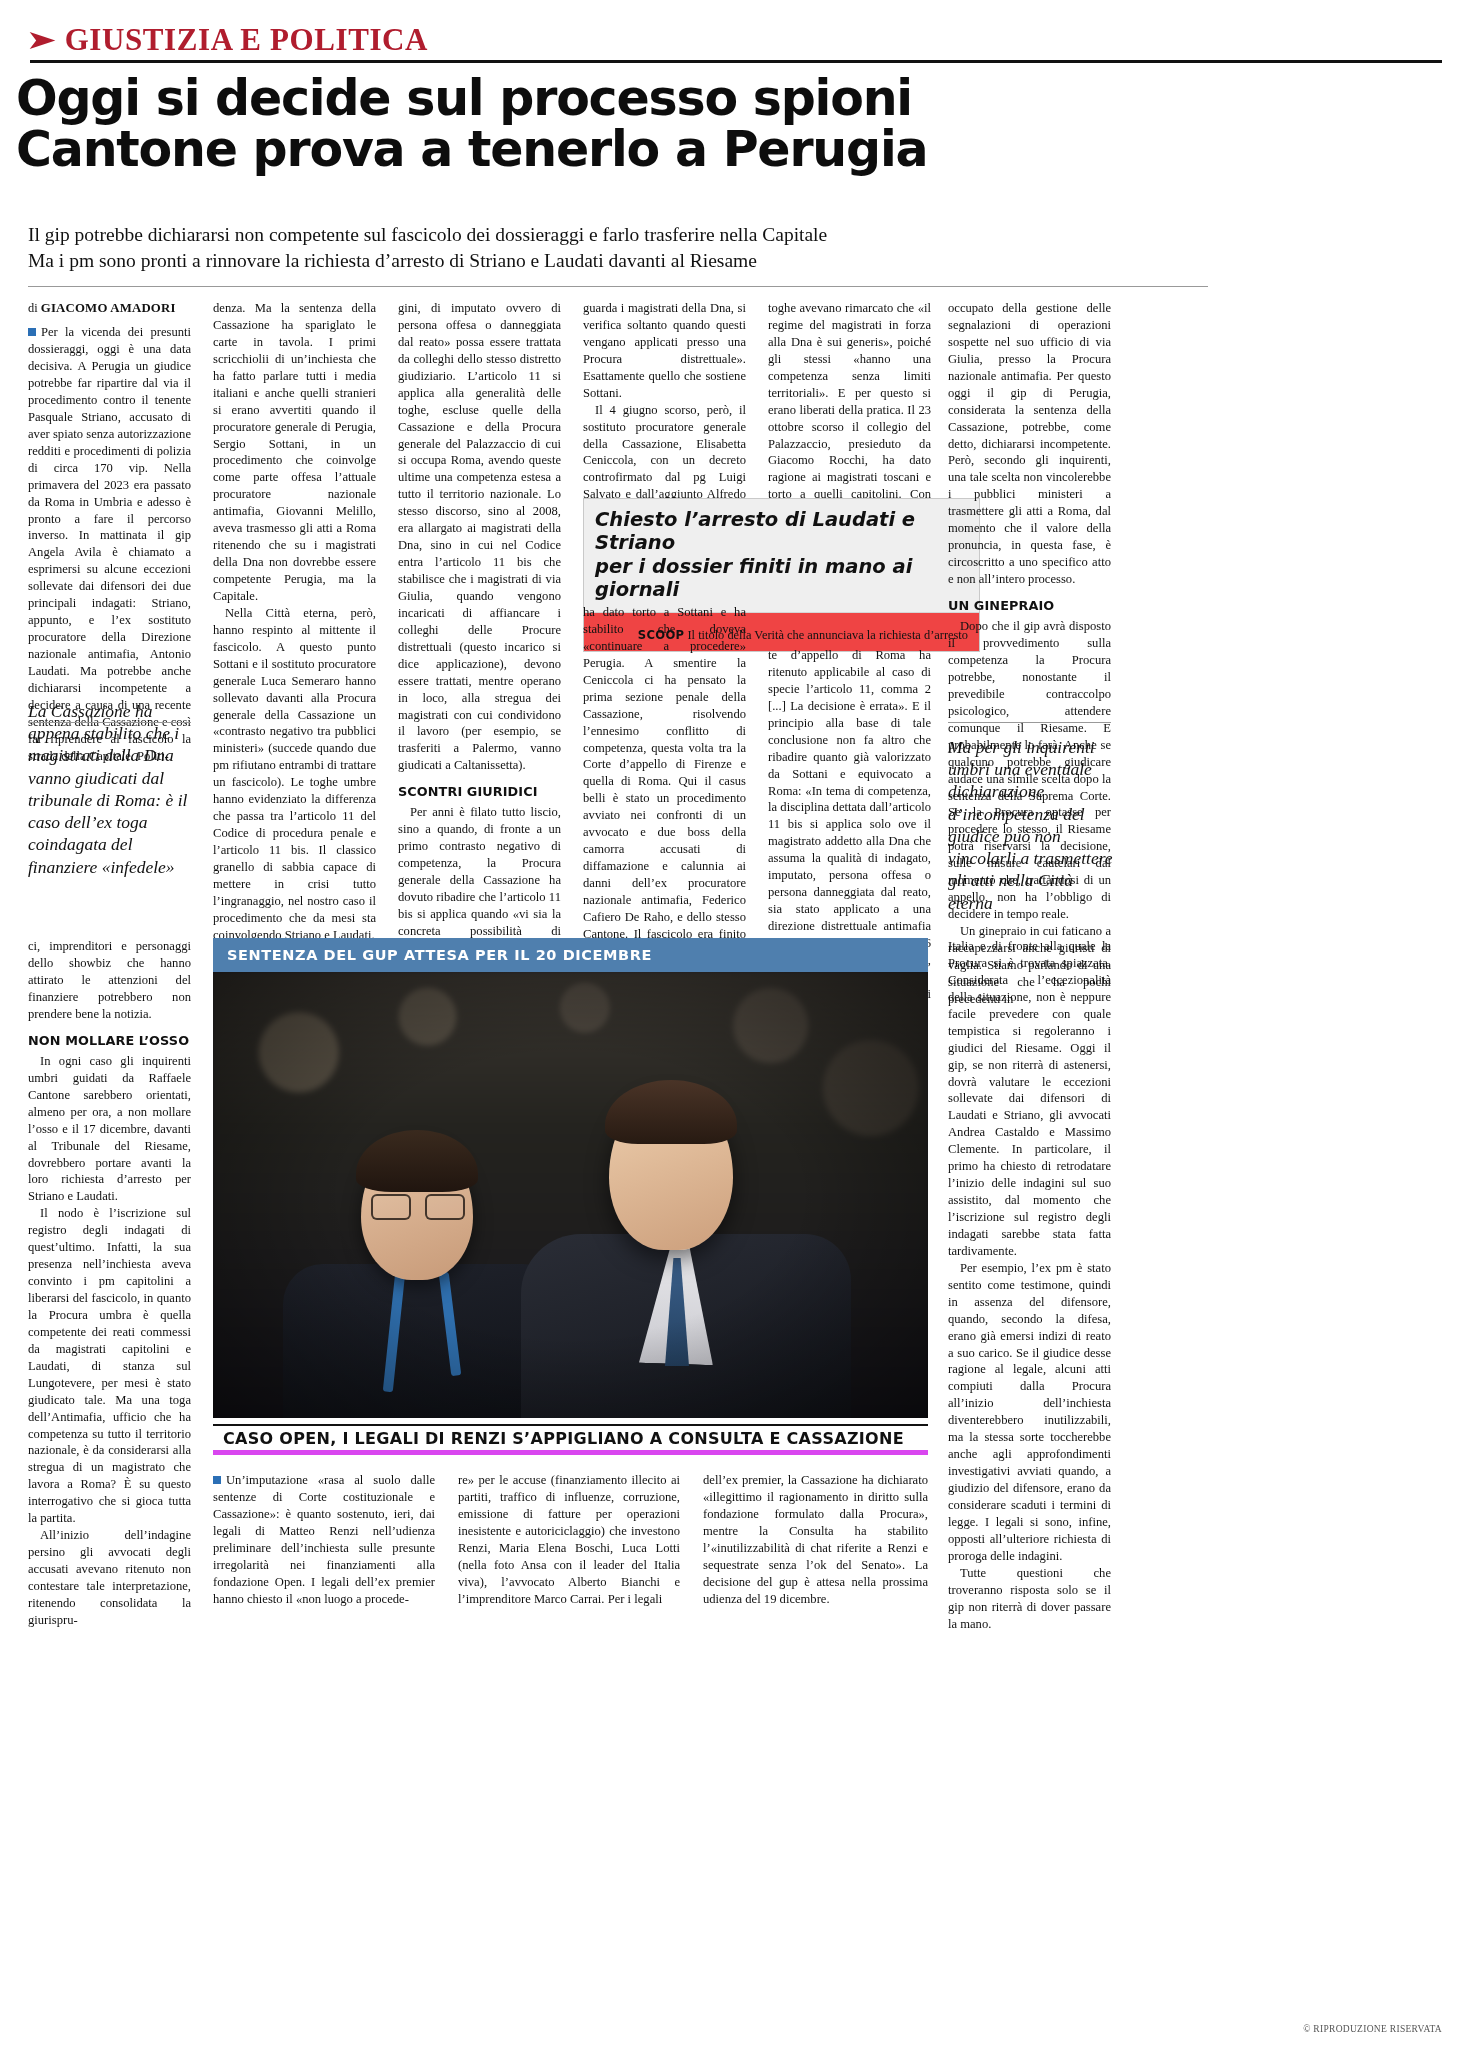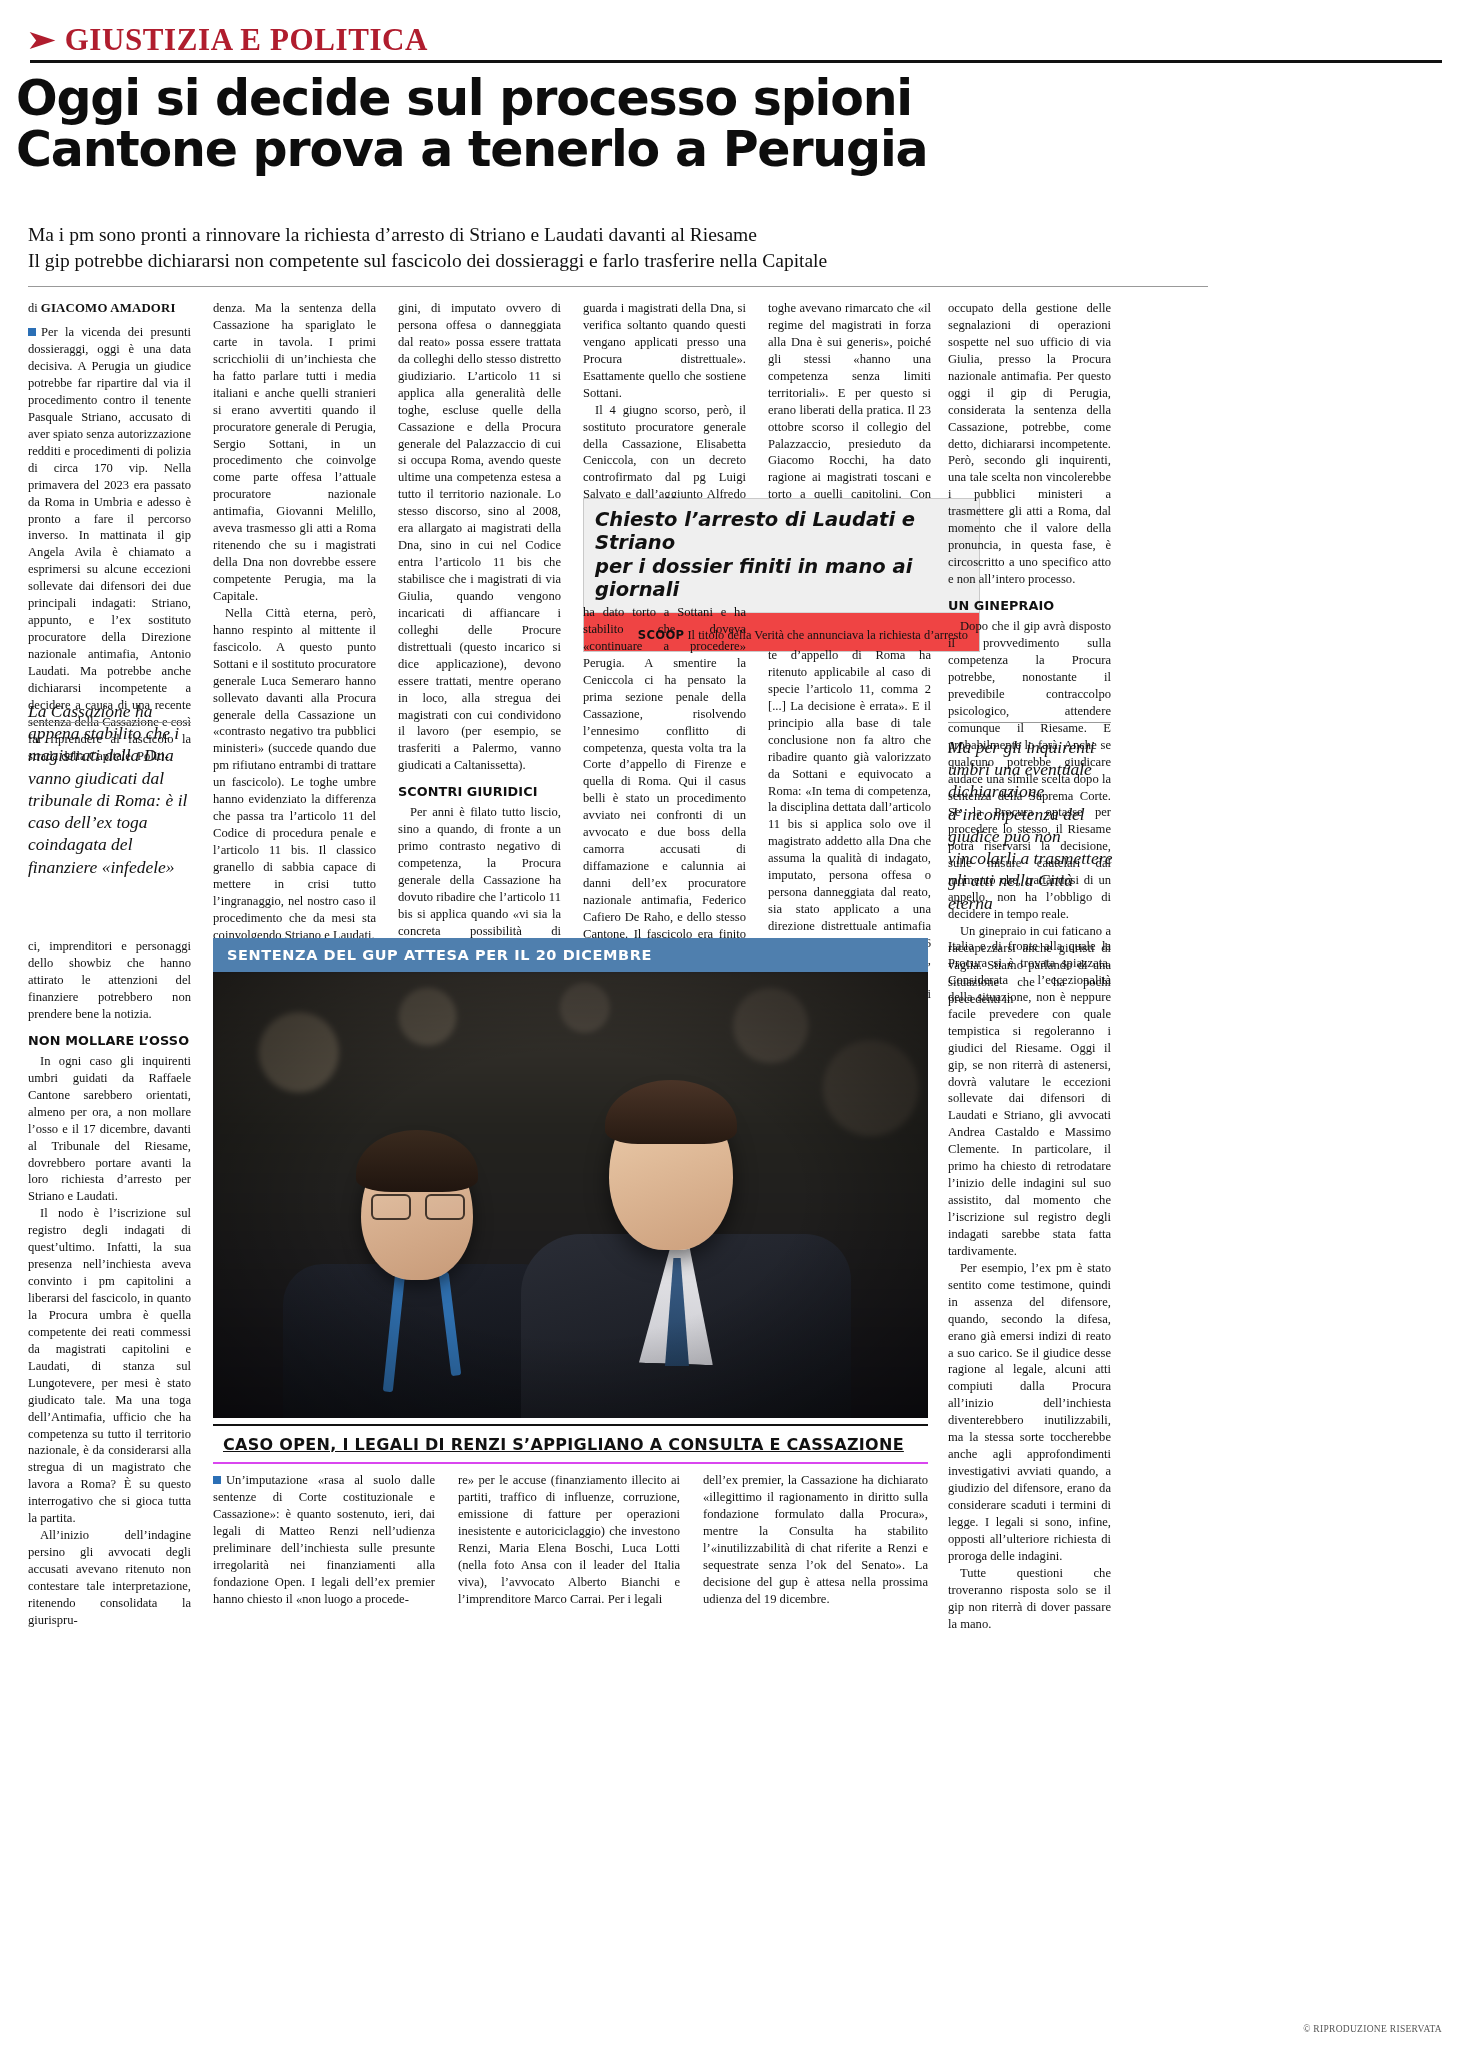--- a/index.html
+++ b/index.html
@@ -314,34 +314,33 @@
     position: absolute; inset: 0;
     background: radial-gradient(ellipse at 50% 50%, rgba(0,0,0,0) 45%, rgba(0,0,0,0.55) 100%);
   }
 
   
   .caso-banner {
     position: absolute;
     left: 213px;
     top: 1424px;
     width: 715px;
-    height: 40px;
+    height: 31px;
     background: #ffffff;
     border-top: 2px solid #111;
-    border-bottom: 2px solid #d946ef;
+    border-bottom: 5px solid #d946ef;
     display: flex;
     align-items: center;
     padding-left: 10px;
     box-sizing: border-box;
     font-family: "DejaVu Sans", sans-serif;
     font-weight: bold;
     font-size: 16px;
     letter-spacing: 0.3px;
     color: #111;
-    text-decoration: underline;
   }
 
   .copyright {
     position: absolute;
     right: 30px;
     bottom: 14px;
     font-size: 9.5px;
     color: #555;
     letter-spacing: 0.3px;
   }
@@ -356,22 +355,22 @@
     <span class="kicker-text">GIUSTIZIA E POLITICA</span>
   </div>
   <div class="kicker-rule"></div>
 
   <div class="headline">
     <div>Oggi si decide sul processo spioni</div>
     <div>Cantone prova a tenerlo a Perugia</div>
   </div>
 
   <div class="subhead">
+    <div>Il gip potrebbe dichiararsi non competente sul fascicolo dei dossieraggi e farlo trasferire nella Capitale</div>
     <div>Ma i pm sono pronti a rinnovare la richiesta d’arresto di Striano e Laudati davanti al Riesame</div>
-    <div>Il gip potrebbe dichiararsi non competente sul fascicolo dei dossieraggi e farlo trasferire nella Capitale</div>
   </div>
   <div class="subhead-rule"></div>
 
   <div class="col" style="left:28px; top:300px; width:163px;">
     <div class="byline">
       <span>di</span>
       <b>GIACOMO AMADORI</b>
     </div>
     <p class="first"><span class="sq"></span><span>Per la vicenda dei presunti dossieraggi, oggi è una data decisiva. A Perugia un giudice potrebbe far ripartire dal via il procedimento contro il tenente Pasquale Striano, accusato di aver spiato senza autorizzazione redditi e procedimenti di polizia di circa 170 vip. Nella primavera del 2023 era passato da Roma in Umbria e adesso è pronto a fare il percorso inverso. In mattinata il gip Angela Avila è chiamato a esprimersi su alcune eccezioni sollevate dai difensori dei due principali indagati: Striano, appunto, e l’ex sostituto procuratore della Direzione nazionale antimafia, Antonio Laudati. Ma potrebbe anche dichiararsi incompetente a decidere a causa di una recente sentenza della Cassazione e così far riprendere al fascicolo la strada della Capitale. Politi-</span></p>
   </div>

